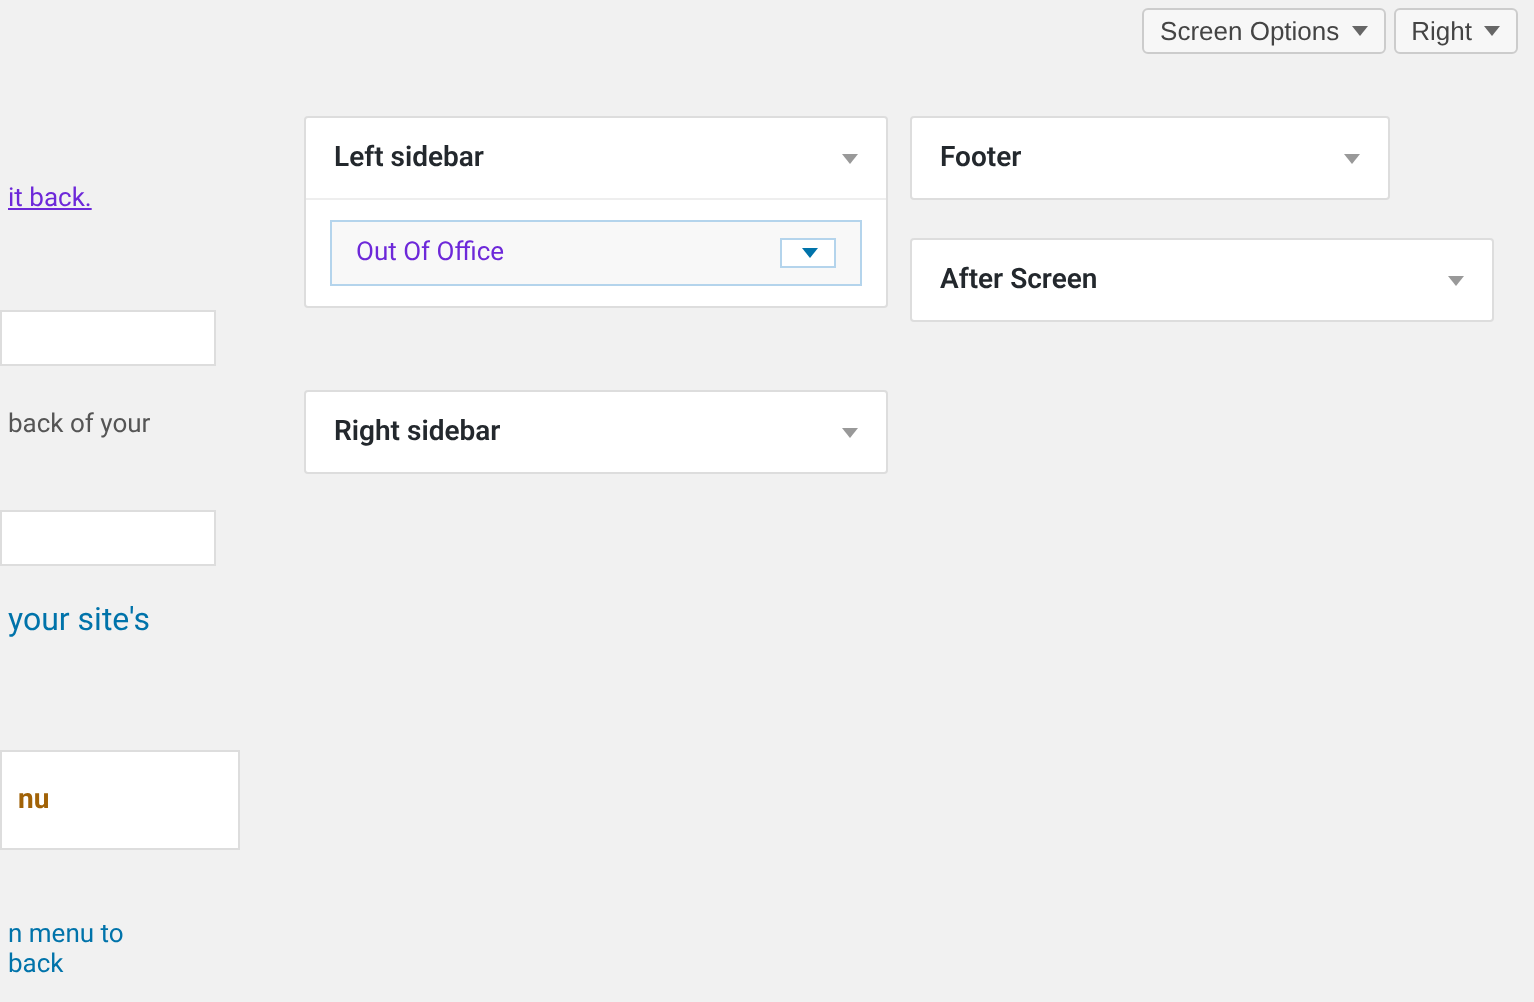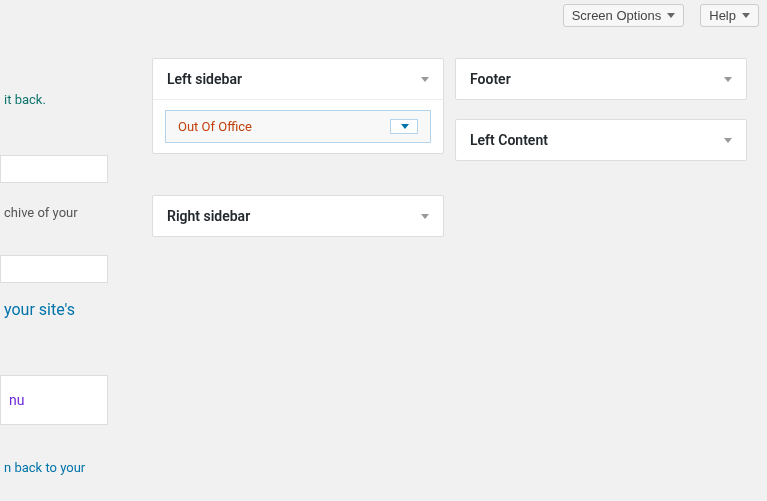--- a/index.html
+++ b/index.html
@@ -20,21 +20,21 @@
     }
 
     
     .top-bar {
       position: absolute;
       top: 0;
       right: 0;
       display: flex;
       align-items: center;
       padding: 4px 8px;
-      gap: 16px;
+      gap: 4px;
     }
 
     .top-bar-btn {
       background: #f7f7f7;
       border: 1px solid #ccc;
       border-radius: 3px;
       padding: 3px 8px;
       font-size: 13px;
       color: #444;
       cursor: pointer;
@@ -59,22 +59,23 @@
       left: 0;
       top: 90px;
       width: 110px;
       color: #555;
       font-size: 13px;
       line-height: 1.6;
       padding-left: 4px;
     }
 
     .left-sidebar-text .link-text {
-      color: #0f766e;
-      cursor: pointer;
+      color: #6d28d9;
+      cursor: pointer;
+      text-decoration: underline;
     }
 
     
     .archive-text {
       position: absolute;
       left: 0;
       top: 205px;
       width: 80px;
       color: #555;
       font-size: 13px;
@@ -113,30 +114,30 @@
       font-size: 16px;
       padding-left: 4px;
       cursor: pointer;
     }
 
     
     .nu-text {
       position: absolute;
       left: 0;
       top: 375px;
-      width: 108px;
+      width: 120px;
       background: #fff;
       border: 1px solid #ddd;
       height: 50px;
       display: flex;
       align-items: center;
       padding-left: 8px;
       font-size: 14px;
-      font-weight: 400;
-      color: #6d28d9;
+      font-weight: 700;
+      color: #a16207;
     }
 
     
     .menu-text {
       position: absolute;
       left: 0;
       top: 460px;
       width: 90px;
       color: #0073aa;
       font-size: 13px;
@@ -185,21 +186,21 @@
       align-items: center;
       justify-content: space-between;
       padding: 8px 12px;
       margin: 10px 12px;
       border: 1px solid #b4d4ec;
       background: #f8f8f8;
     }
 
     .widget-item-label {
       font-size: 13px;
-      color: #c2410c;
+      color: #6d28d9;
     }
 
     .widget-item-btn {
       background: #fff;
       border: 1px solid #b4d4ec;
       padding: 4px 8px;
       cursor: pointer;
       display: flex;
       align-items: center;
     }
@@ -213,66 +214,66 @@
       left: 152px;
       top: 195px;
       width: 292px;
       text-align: center;
     }
 
     
     .panel-footer {
       left: 455px;
       top: 58px;
-      width: 292px;
+      width: 240px;
     }
 
     
     .panel-after-content {
       left: 455px;
       top: 119px;
       width: 292px;
     }
   </style>
 </head>
 <body>
 
 <div class="top-bar">
   <button class="top-bar-btn">
     <span>Screen Options</span>
     <span class="chevron-down"></span>
   </button>
   <button class="top-bar-btn">
-    <span>Help</span>
+    <span>Right</span>
     <span class="chevron-down"></span>
   </button>
 </div>
 
 <div class="left-sidebar-text">
   <div class="link-text">it back.</div>
 </div>
 
 <div class="input-box-1"></div>
 
 <div class="archive-text">
-  <span>chive of your</span>
+  <span>back of your</span>
 </div>
 
 <div class="input-box-2"></div>
 
 <div class="site-text">
   <span>your site's</span>
 </div>
 
 <div class="nu-text">
   <span>nu</span>
 </div>
 
 <div class="menu-text">
-  <span>n back to your</span>
+  <span>n menu to back</span>
 </div>
 
 <div class="widget-area panel-left-sidebar">
   <div class="widget-area-header">
     <span>Left sidebar</span>
     <span class="chevron-down"></span>
   </div>
   <div class="widget-item-row">
     <span class="widget-item-label">Out Of Office</span>
     <button class="widget-item-btn">
@@ -290,16 +291,16 @@
 
 <div class="widget-area panel-footer">
   <div class="widget-area-header">
     <span>Footer</span>
     <span class="chevron-down"></span>
   </div>
 </div>
 
 <div class="widget-area panel-after-content">
   <div class="widget-area-header">
-    <span>Left Content</span>
+    <span>After Screen</span>
     <span class="chevron-down"></span>
   </div>
 </div>
 
 </body></html>

